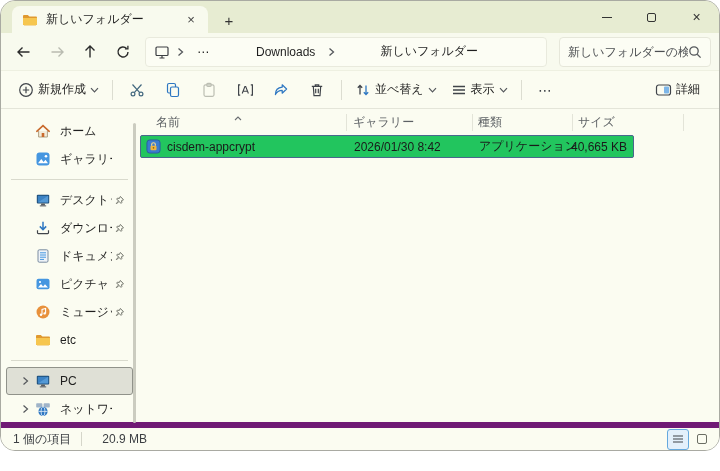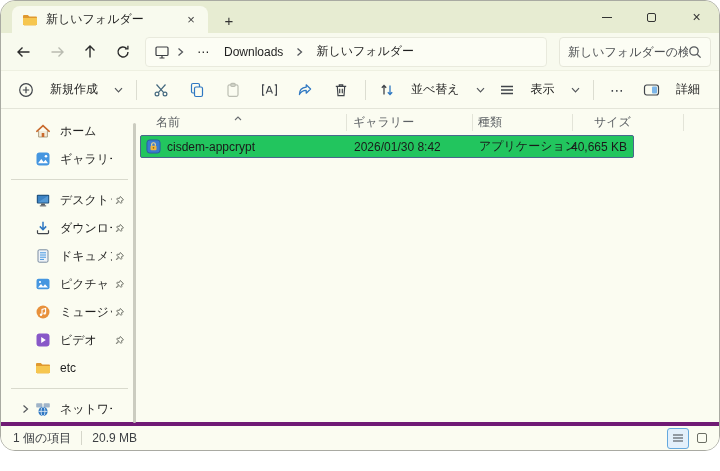--- a/index.html
+++ b/index.html
@@ -17,29 +17,29 @@
   .win-btn { width:45px; height:32px; display:flex; align-items:center; justify-content:center; color:#333; cursor:pointer; }
   .min-glyph { width:10px; height:1px; background:#333; display:block; }
   .max-glyph { width:9px; height:9px; border:1px solid #333; border-radius:2px; display:block; }
   .close-glyph { font-size:14px; line-height:1; }
 
   
   .navbar { height:38px; background:#f8faee; display:flex; align-items:center; padding:0 8px 0 6px; border-bottom:1px solid #eef0e1; }
   .nav-btn { width:33px; height:30px; display:flex; align-items:center; justify-content:center; border-radius:4px; cursor:pointer; }
   .addressbar { flex:1; height:30px; margin:0 12px 0 6px; background:#fcfdf4; border:1px solid #e9eadd; border-radius:4px; display:flex; align-items:center; padding:0 8px; gap:2px; }
   .crumb-sep { display:flex; align-items:center; padding:0 5px; }
-  .crumb { padding:2px 6px; border-radius:3px; color:#1f1f1f; cursor:pointer; white-space:nowrap; }
+  .crumb { padding:2px 6px; border-radius:3px; color:#1f1f1f; cursor:pointer; white-space:nowrap;margin-left:32px; }
   .crumb-ellipsis { padding:2px 6px; color:#1f1f1f; cursor:pointer; letter-spacing:1px; }
   .searchbox { width:152px; height:30px; background:#fcfdf4; border:1px solid #e6e7da; border-radius:4px; display:flex; align-items:center; padding:0 8px; }
   .searchbox input { flex:1; border:none; outline:none; background:transparent; font:inherit; color:#333; min-width:0; }
   .searchbox input::placeholder { color:#4c4f52; opacity:1; }
 
   
   .toolbar { height:38px; background:#fbfcf1; border-bottom:1px solid #e4e5d9; display:flex; align-items:center; padding:0 12px 0 10px; }
-  .tb-btn { height:30px; display:flex; align-items:center; gap:16px; padding:0 7px; border-radius:4px; cursor:pointer; color:#1f1f1f; white-space:nowrap; }
+  .tb-btn { height:30px; display:flex; align-items:center; gap:4px; padding:0 7px; border-radius:4px; cursor:pointer; color:#1f1f1f; white-space:nowrap; }
   .tb-icon-btn { width:36px; justify-content:center; }
   .tb-divider { width:1px; height:20px; background:#dcddd1; margin:0 6px; }
   .tb-right { margin-left:auto;text-align:center; }
   .chev-down { display:flex; align-items:center; }
 
   
   .content { display:flex; height:calc(100% - 136px); background:#fbfcf1; }
 
   
   .sidebar { position:relative; width:137px; padding-top:8px; flex:none; }
@@ -55,21 +55,21 @@
   
   .filearea { position:relative; flex:1; }
   .col-head { position:absolute; top:0; height:26px; display:flex; align-items:center; color:#5c6064; cursor:pointer; }
   .col-sep { position:absolute; top:5px; height:17px; width:1px; background:#e3e4d8; }
   .sort-caret { position:absolute; top:1px; left:96px; }
   .file-row { position:absolute; top:26px; left:2px; width:494px; height:23px; background:#22c55e; border:1px solid #49688c; border-radius:2px; display:flex; align-items:center; cursor:pointer; }
   .cell { position:absolute; white-space:nowrap; color:#1a1a1a; }
   .row-icon { position:absolute; left:5px; top:3px; }
 
   
-  .statusbar { height:28px; border-top:4px solid #701a75; background:#fbfcf1; display:flex; align-items:center; padding:0 6px 0 12px; color:#3c3f43; }
+  .statusbar { height:28px; border-top:6px solid #701a75; background:#fbfcf1; display:flex; align-items:center; padding:0 6px 0 12px; color:#3c3f43; }
   .sb-div { width:1px; height:14px; background:#d5d6ca; margin:0 10px; }
   .status-right { margin-left:auto; display:flex; gap:2px; }
   .view-btn { width:22px; height:21px; display:flex; align-items:center; justify-content:center; border-radius:3px; border:1px solid transparent; cursor:pointer; }
   .view-btn.active { background:#e3f0fb; border-color:#65a9de; }
   .icons-glyph { width:10px; height:10px; border:1.4px solid #6b6e64; border-radius:2px; display:block; }
 </style>
 </head>
 <body>
 
 <div class="window">
@@ -349,43 +349,46 @@
         <span class="sb-pin">
           <svg width="11" height="11" viewBox="0 0 11 11" fill="none" stroke="#70736a" stroke-width="1">
               <path d="M6.3 1.5 9.5 4.7 7.6 5.6l.2 2-.8.8-2-2L2.6 8.8l-.4-.4L4.6 6l-2-2 .8-.8 2 .2z"></path>
             </svg>
         </span>
       </div>
       <div class="sb-item">
         <span class="sb-chev"></span>
         <span class="sb-ico">
           <svg width="16" height="16" viewBox="0 0 16 16">
-              <rect x="1.5" y="1.5" width="13" height="13" rx="3" fill="#8858c8"></rect>
-              <path d="M6.2 5.1l4.6 2.9-4.6 2.9z" fill="#fff"></path>
-            </svg>
-        </span>
-        <span class="sb-label">ビデオ</span>
-        <span class="sb-pin">
-          <svg width="11" height="11" viewBox="0 0 11 11" fill="none" stroke="#70736a" stroke-width="1">
-              <path d="M6.3 1.5 9.5 4.7 7.6 5.6l.2 2-.8.8-2-2L2.6 8.8l-.4-.4L4.6 6l-2-2 .8-.8 2 .2z"></path>
-            </svg>
-        </span>
-      </div>
-      <div class="sb-item">
-        <span class="sb-chev"></span>
-        <span class="sb-ico">
-          <svg width="16" height="16" viewBox="0 0 16 16">
               <path d="M1 4.2c0-.7.5-1.2 1.2-1.2h3.6L7.4 4.5h6.4c.7 0 1.2.5 1.2 1.2V12c0 .7-.5 1.2-1.2 1.2H2.2C1.5 13.2 1 12.7 1 12z" fill="#e0992f"></path>
               <path d="M1 6h14v6c0 .7-.5 1.2-1.2 1.2H2.2C1.5 13.2 1 12.7 1 12z" fill="#f6c64f"></path>
             </svg>
         </span>
         <span class="sb-label">etc</span>
         <span class="sb-pin"></span>
       </div>
       <div class="sb-sep"></div>
+      <div class="sb-item selected">
+        <span class="sb-chev">
+          <svg width="7" height="10" viewBox="0 0 7 10" fill="none" stroke="#55585c" stroke-width="1.2">
+              <path d="M1.5 1.5 5.5 5 1.5 8.5"></path>
+            </svg>
+        </span>
+        <span class="sb-ico">
+          <svg width="16" height="16" viewBox="0 0 16 16">
+              <rect x="1.8" y="2.8" width="12.4" height="8.6" rx="1" fill="#1f4e79"></rect>
+              <rect x="2.8" y="3.8" width="10.4" height="6.6" fill="#3b82c4"></rect>
+              <path d="M2.8 10.4 13.2 3.8v6.6z" fill="#5fa3dd" opacity=".7"></path>
+              <path d="M6.3 11.4h3.4l.5 2.2H5.8z" fill="#5a5d61"></path>
+              <path d="M4.8 13.9h6.4" stroke="#5a5d61" stroke-width="1"></path>
+            </svg>
+        </span>
+        <span class="sb-label">PC</span>
+        <span class="sb-pin"></span>
+      </div>
       <div class="sb-item">
         <span class="sb-chev">
           <svg width="7" height="10" viewBox="0 0 7 10" fill="none" stroke="#55585c" stroke-width="1.2">
               <path d="M1.5 1.5 5.5 5 1.5 8.5"></path>
             </svg>
         </span>
         <span class="sb-ico">
           <svg width="16" height="16" viewBox="0 0 16 16">
               <rect x="1.2" y="2.2" width="6.2" height="4.4" rx=".8" fill="#9fb3c8"></rect>
               <rect x="8.6" y="2.2" width="6.2" height="4.4" rx=".8" fill="#9fb3c8"></rect>
@@ -405,21 +408,21 @@
         <svg width="8" height="5" viewBox="0 0 8 5" fill="none" stroke="#6b6e72" stroke-width="1.1">
             <path d="M1 4 4 1l3 3"></path>
           </svg>
       </span>
       <div class="col-head" style="left:18px">名前</div>
       <div class="col-sep" style="left:208px"></div>
       <div class="col-head" style="left:215px">ギャラリー</div>
       <div class="col-sep" style="left:334px"></div>
       <div class="col-head" style="left:340px">種類</div>
       <div class="col-sep" style="left:434px"></div>
-      <div class="col-head" style="left:456px">サイズ</div>
+      <div class="col-head" style="left:440px">サイズ</div>
       <div class="col-sep" style="left:545px"></div>
 
       <div class="file-row">
         <span class="row-icon">
           <svg width="15" height="15" viewBox="0 0 16 16">
               <rect x="1" y="1" width="14" height="14" rx="3" fill="#3a7bd0" stroke="#2a5d9e"></rect>
               <path d="M6 7.2V6a2 2 0 0 1 4 0v1.2" stroke="#f6d98a" stroke-width="1.3" fill="none"></path>
               <rect x="4.8" y="7.2" width="6.4" height="4.8" rx="1" fill="#f0b73e"></rect>
               <circle cx="8" cy="9.4" r=".9" fill="#8a6414"></circle>
             </svg>
@@ -428,21 +431,21 @@
         <span class="cell" style="left:213px">2026/01/30 8:42</span>
         <span class="cell" style="left:338px">アプリケーション</span>
         <span class="cell" style="left:400px;width:86px;text-align:right">40,665 KB</span>
       </div>
     </section>
   </div>
 
   <div class="statusbar">
     <span>1 個の項目</span>
     <span class="sb-div"></span>
-    <span style="margin-left:0">20.9 MB</span>
+    <span style="margin-left:10px">20.9 MB</span>
     <div class="status-right">
       <div class="view-btn active">
         <svg width="12" height="12" viewBox="0 0 12 12" fill="none" stroke="#40444a" stroke-width="1.2">
             <path d="M1 3h10M1 6h10M1 9h10"></path>
           </svg>
       </div>
       <div class="view-btn">
         <span class="icons-glyph"></span>
       </div>
     </div>

